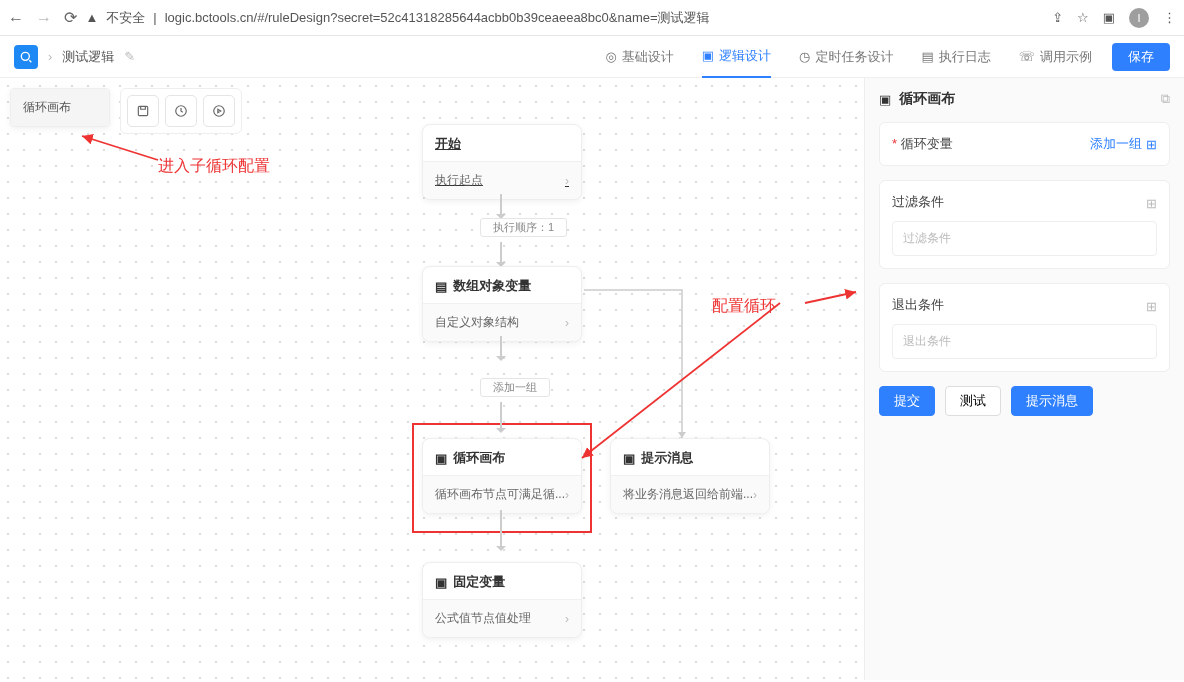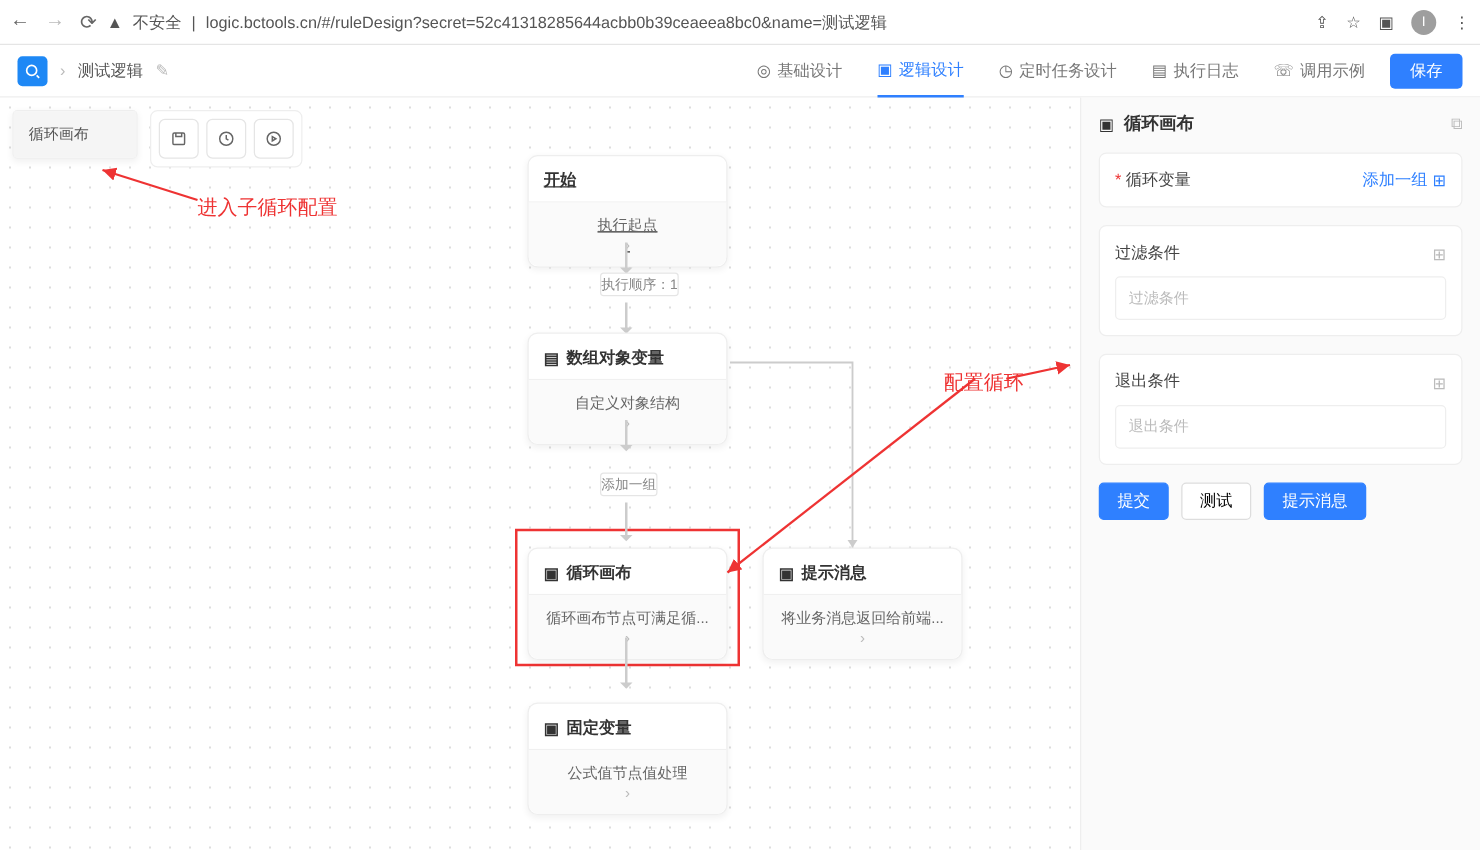--- a/index.html
+++ b/index.html
@@ -27,23 +27,23 @@
 .canvas-wrap { flex: 1; position: relative; background-image: radial-gradient(#ddd 1px, transparent 1px); background-size: 16px 16px; overflow: hidden; }
 
 .layer-panel { position: absolute; left: 10px; top: 10px; width: 100px; background: #fff; border: 1px solid #eee; border-radius: 4px; box-shadow: 0 2px 6px rgba(0,0,0,0.06); z-index: 5; }
 .layer-item { padding: 10px 12px; font-size: 12px; color: #555; cursor: pointer; }
 .layer-item.sel { background: #f5f5f5; }
 
 .tool-panel { position: absolute; left: 120px; top: 10px; background: #fff; border: 1px solid #eee; border-radius: 6px; display: flex; gap: 6px; padding: 6px; z-index: 5; }
 .tool-btn { width: 32px; height: 32px; border: 1px solid #e5e5e5; border-radius: 5px; display: flex; align-items: center; justify-content: center; cursor: pointer; color: #666; }
 .node { width: 160px; background: #fff; border: 1px solid #eee; border-radius: 8px; box-shadow: 0 2px 6px rgba(0,0,0,0.06); padding: 10px 0 0 0; margin-bottom: 0; }
 .node-title { font-weight: 600; font-size: 13px; padding: 0 12px 8px; display: flex; align-items: center; gap: 6px; }
-.node-body { padding: 10px 12px; background: #fafafa; border-top: 1px solid #f0f0f0; display: flex; justify-content: space-between; align-items: center; font-size: 12px; color: #666; border-radius: 0 0 8px 8px; flex-direction: column; }
+.node-body { padding: 10px 12px; background: #fafafa; border-top: 1px solid #f0f0f0; display: flex; justify-content: space-between; align-items: center; font-size: 12px; color: #666; border-radius: 0 0 8px 8px; }
 .node .chev { color: #bbb; font-size: 12px; }
-.tag { display: inline-block; border: 1px solid #e5e5e5; border-radius: 3px; padding: 1px 0; font-size: 11px; color: #888; background: #fff; }
+.tag { display: inline-block; border: 1px solid #e5e5e5; border-radius: 3px; padding: 1px 12px; font-size: 11px; color: #888; background: #fff; }
 .edge-v { width: 2px; background: #ccc; margin: 4px auto; position: relative; }
 .edge-v::after { content: ""; position: absolute; bottom: -6px; left: -4px; border: 5px solid transparent; border-top-color: #ccc; }
 .selected-box { position: absolute; border: 2px solid #e33; z-index: 0; }
 
 .side { width: 320px; border-left: 1px solid #eee; background: #fafafa; padding: 12px 14px; display: flex; flex-direction: column; gap: 14px; overflow-y: auto; }
 .side-head { display: flex; align-items: center; gap: 8px; }
 .side-title { font-weight: 600; font-size: 14px; }
 .side-desc { font-size: 12px; color: #888; line-height: 1.7; }
 .panel-card { background: #fff; border: 1px solid #eee; border-radius: 6px; padding: 12px; }
 .panel-label { font-size: 13px; color: #444; display: flex; justify-content: space-between; align-items: flex-end; }
@@ -229,21 +229,21 @@
       <defs>
           <marker id="ah" markerWidth="8" markerHeight="8" refX="6" refY="3" orient="auto">
             <path d="M0,0 L6,3 L0,6 z" fill="#e33"></path>
           </marker>
         </defs>
       <line x1="158" y1="82" x2="82" y2="58" stroke="#e33" stroke-width="1.8" marker-end="url(#ah)"></line>
       <line x1="780" y1="225" x2="582" y2="380" stroke="#e33" stroke-width="1.8" marker-end="url(#ah)"></line>
       <line x1="805" y1="225" x2="856" y2="214" stroke="#e33" stroke-width="1.8" marker-end="url(#ah)"></line>
     </svg>
     <div class="annot" style="left:158px; top:78px;">进入子循环配置</div>
-    <div class="annot" style="left:755px; top:218px;">配置循环</div>
+    <div class="annot" style="left:712px; top:218px;">配置循环</div>
 
   </div>
 
   <div class="side">
     <div class="side-head">
       <span>▣</span>
       <span class="side-title">循环画布</span>
       <span style="margin-left:auto; color:#bbb;">⧉</span>
     </div>
 

